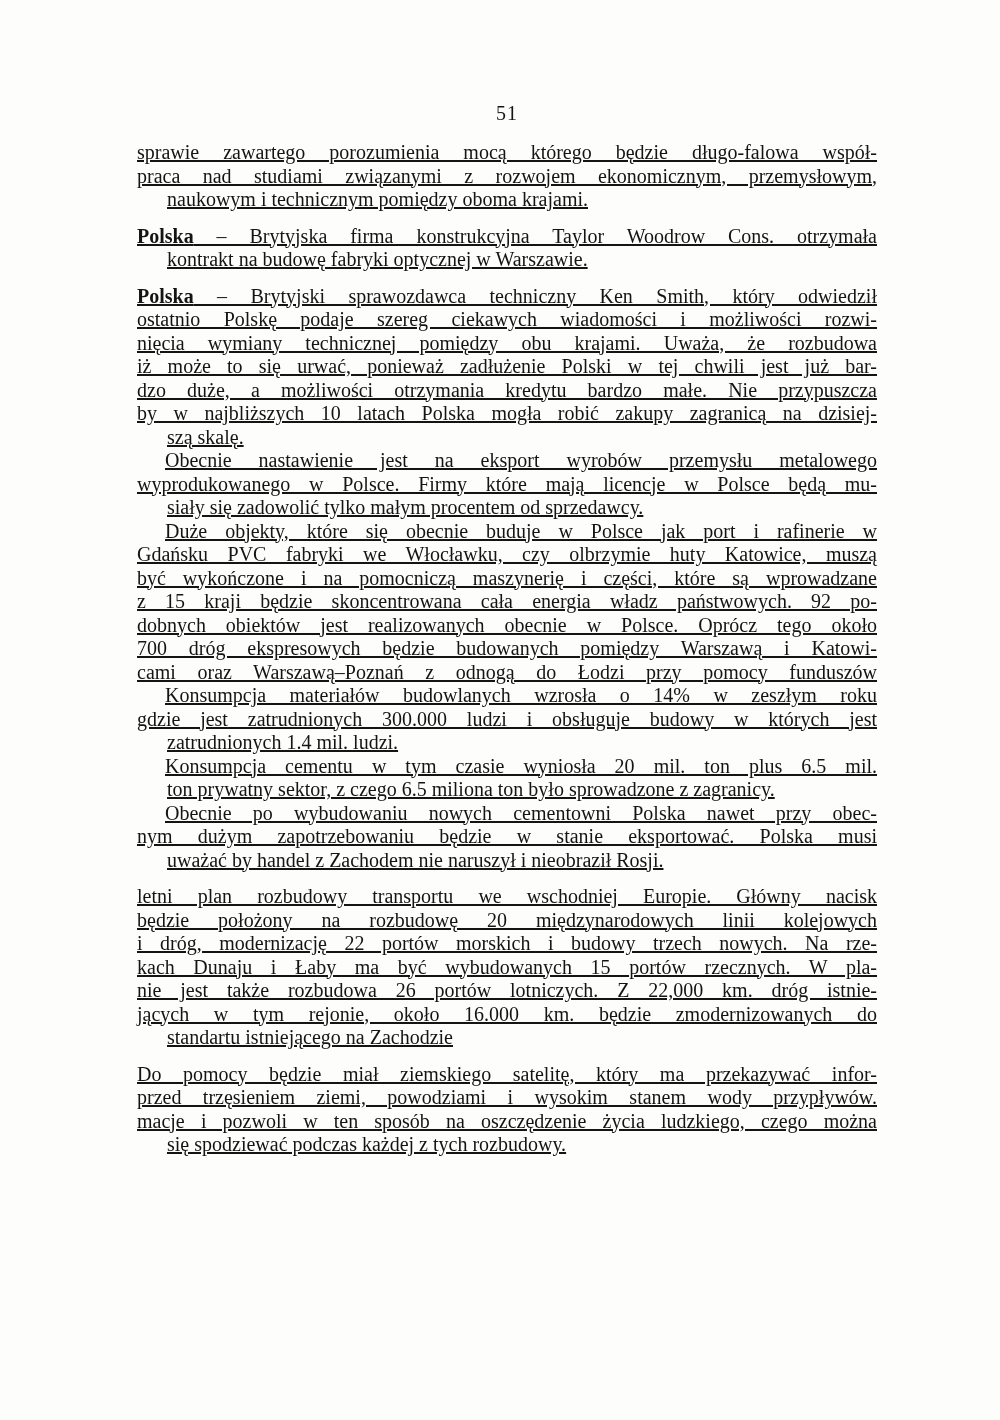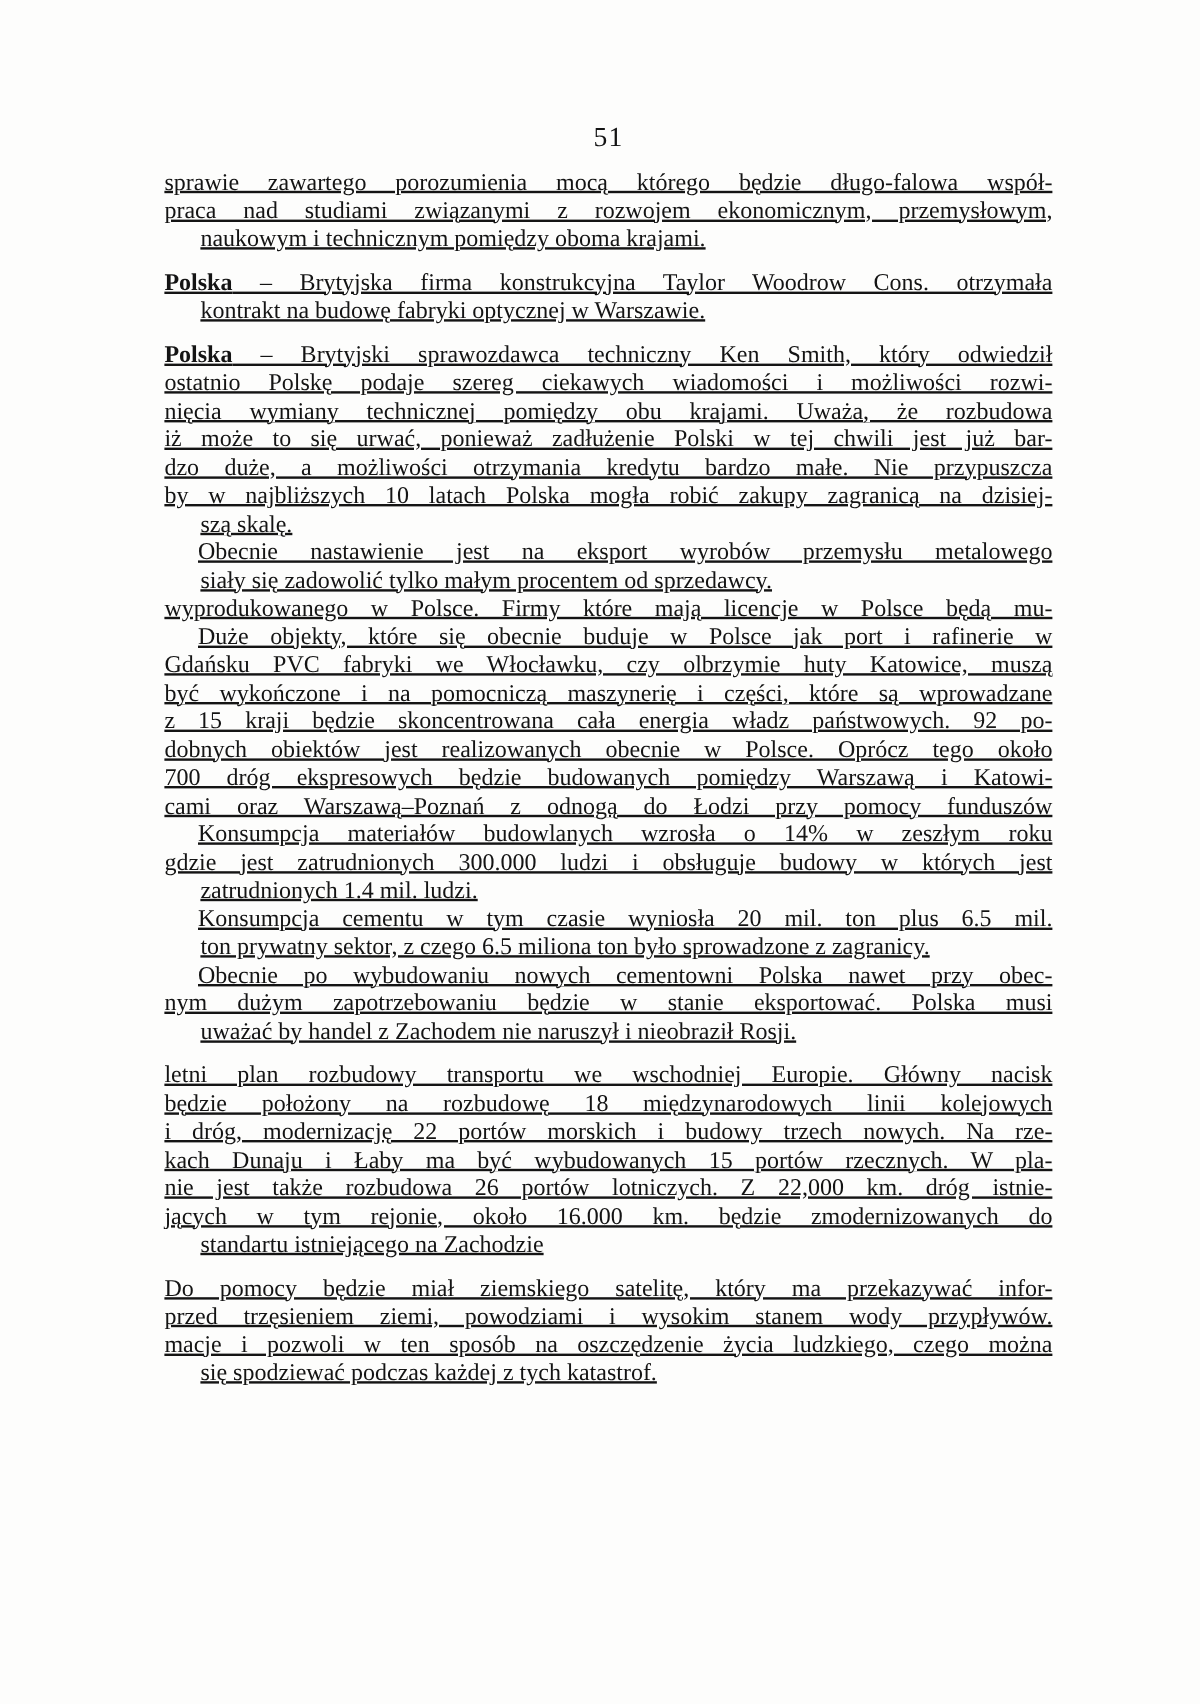--- a/index.html
+++ b/index.html
@@ -15,21 +15,21 @@
     color: #141414;
     font-family: "Liberation Serif", "DejaVu Serif", serif;
     overflow: hidden;
   }
   .page-number {
     position: absolute;
     top: 102px;
     left: 137px;
     width: 740px;
     text-align: center;
-    font-size: 23px;
+    font-size: 20px;
     letter-spacing: 1px;
   }
   .document-body {
     position: absolute;
     top: 141px;
     left: 137px;
     width: 740px;
     font-size: 20px;
     line-height: 23.5px;
     text-decoration: underline;
@@ -72,22 +72,22 @@
         <div class="line first"><span class="para-label">Polska</span> –  Brytyjski sprawozdawca techniczny Ken Smith, który odwiedził</div>
         <div class="line">ostatnio Polskę podaje szereg ciekawych wiadomości i możliwości rozwi-</div>
         <div class="line">nięcia wymiany technicznej pomiędzy obu krajami. Uważa, że rozbudowa</div>
         <div class="line">iż może to się urwać, ponieważ zadłużenie Polski w tej chwili jest już bar-</div>
         <div class="line">dzo duże, a możliwości otrzymania kredytu bardzo małe. Nie przypuszcza</div>
         <div class="line">by w najbliższych 10 latach Polska mogła robić zakupy zagranicą na dzisiej-</div>
         <div class="line last">szą skalę.</div>
       </div>
       <div class="para indent">
         <div class="line first">Obecnie nastawienie jest na eksport wyrobów przemysłu metalowego</div>
+        <div class="line">wyprodukowanego w Polsce. Firmy które mają licencje w Polsce będą mu-</div>
         <div class="line last">siały się zadowolić tylko małym procentem od sprzedawcy.</div>
-        <div class="line">wyprodukowanego w Polsce. Firmy które mają licencje w Polsce będą mu-</div>
       </div>
       <div class="para indent">
         <div class="line first">Duże objekty, które się obecnie buduje w Polsce jak port i rafinerie w</div>
         <div class="line">Gdańsku PVC fabryki we Włocławku, czy olbrzymie huty  Katowice, muszą</div>
         <div class="line">być wykończone i na pomocniczą maszynerię i części, które są wprowadzane</div>
         <div class="line">z 15 kraji będzie skoncentrowana cała energia władz państwowych. 92 po-</div>
         <div class="line">dobnych obiektów jest realizowanych obecnie w Polsce. Oprócz tego około</div>
         <div class="line">700 dróg ekspresowych będzie budowanych pomiędzy Warszawą i Katowi-</div>
         <div class="line">cami oraz Warszawą–Poznań z odnogą do Łodzi przy pomocy funduszów</div>
       </div>
@@ -100,27 +100,27 @@
         <div class="line first">Konsumpcja cementu w tym czasie wyniosła 20 mil. ton plus 6.5 mil.</div>
         <div class="line last">ton prywatny sektor, z czego 6.5 miliona ton  było sprowadzone z zagranicy.</div>
       </div>
       <div class="para indent">
         <div class="line first">Obecnie po wybudowaniu nowych cementowni Polska nawet przy obec-</div>
         <div class="line">nym dużym zapotrzebowaniu będzie w stanie eksportować. Polska musi</div>
         <div class="line last">uważać by handel z Zachodem nie naruszył i nieobraził Rosji.</div>
       </div>
       <div class="para section">
         <div class="line">letni plan rozbudowy transportu we wschodniej Europie. Główny nacisk</div>
-        <div class="line">będzie położony na rozbudowę 18 międzynarodowych linii kolejowych</div>
+        <div class="line">będzie położony na rozbudowę 20 międzynarodowych linii kolejowych</div>
         <div class="line">i dróg, modernizację 22 portów morskich i budowy trzech nowych. Na rze-</div>
         <div class="line">kach Dunaju i Łaby ma być wybudowanych 15 portów rzecznych. W pla-</div>
         <div class="line">nie jest także rozbudowa 26 portów lotniczych. Z 22,000 km. dróg istnie-</div>
         <div class="line">jących w tym rejonie, około 16.000 km. będzie zmodernizowanych do</div>
         <div class="line last">standartu istniejącego na Zachodzie</div>
       </div>
       <div class="para section">
         <div class="line">Do pomocy będzie miał ziemskiego satelitę, który ma przekazywać infor-</div>
         <div class="line">przed trzęsieniem ziemi, powodziami i wysokim stanem wody przypływów.</div>
         <div class="line">macje i pozwoli w ten sposób na oszczędzenie życia ludzkiego, czego można</div>
-        <div class="line last">się spodziewać podczas każdej z tych katastrof.</div>
+        <div class="line last">się spodziewać podczas każdej z tych rozbudowy.</div>
       </div>
     </div>
 </div>
 
 </body></html>

